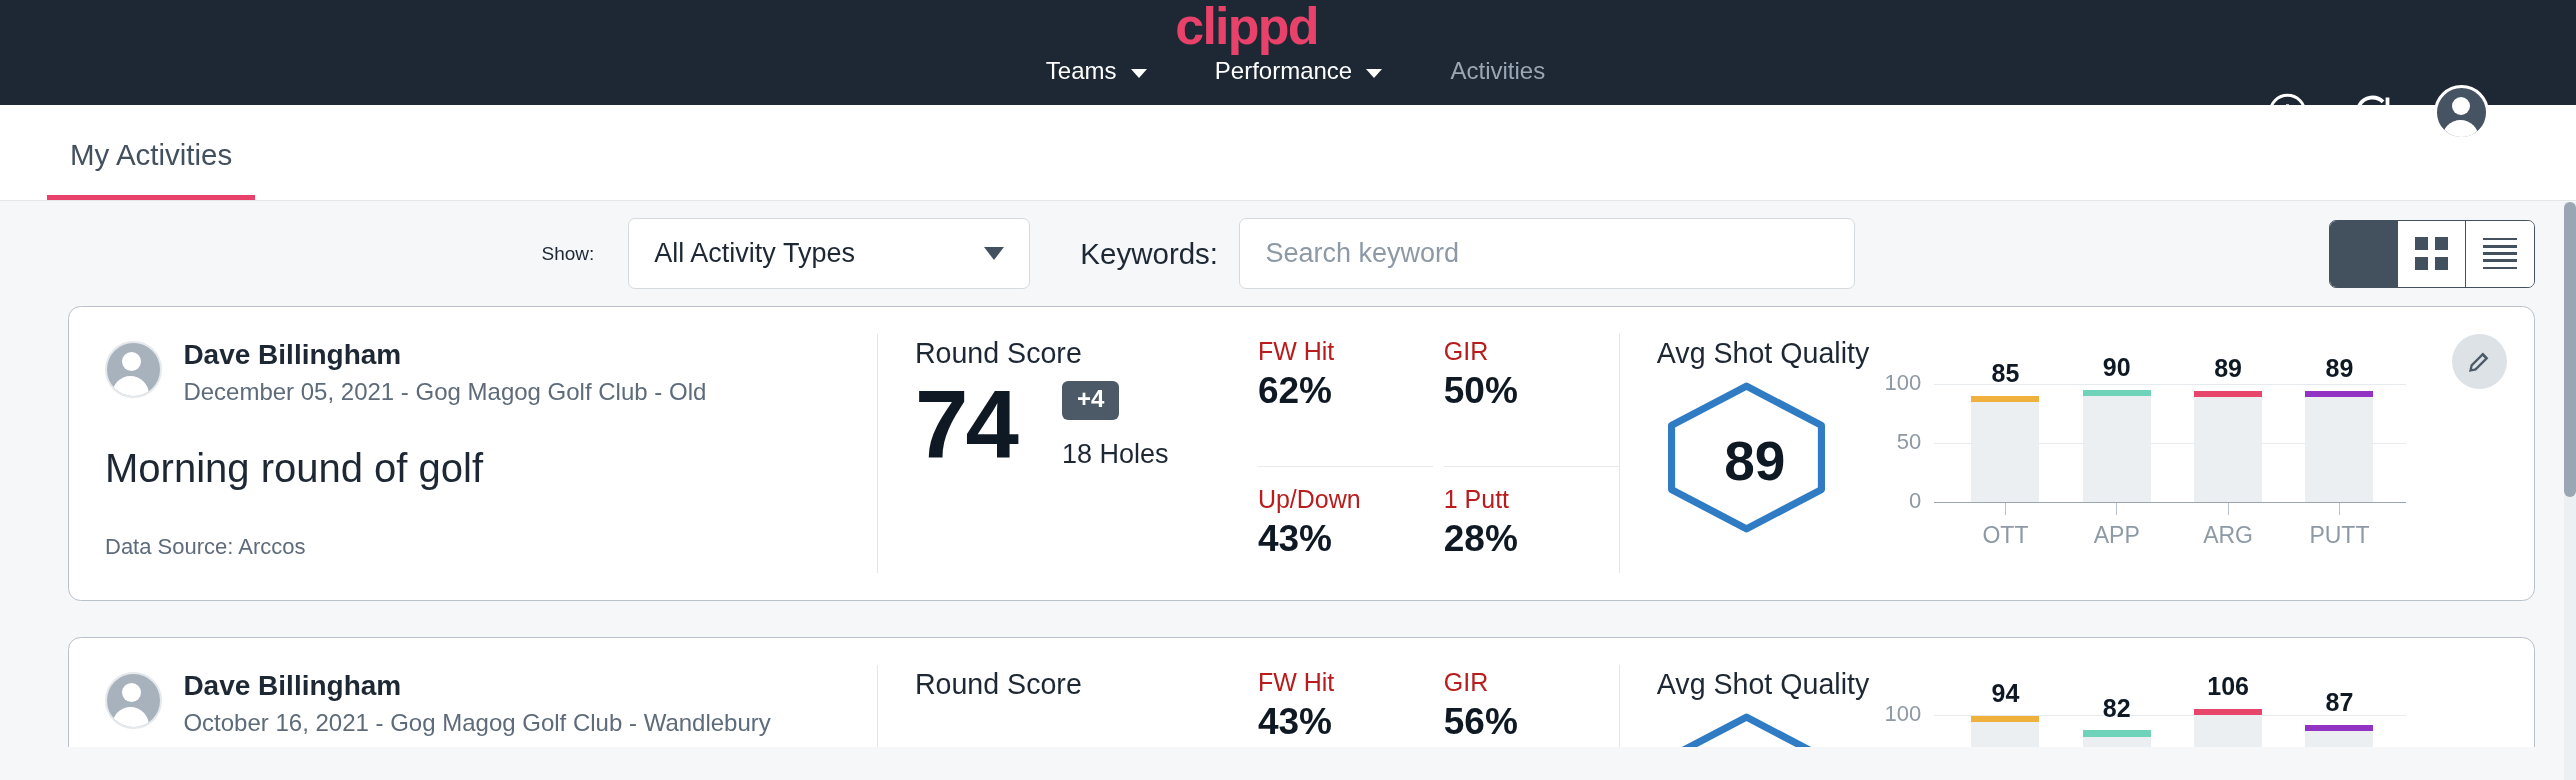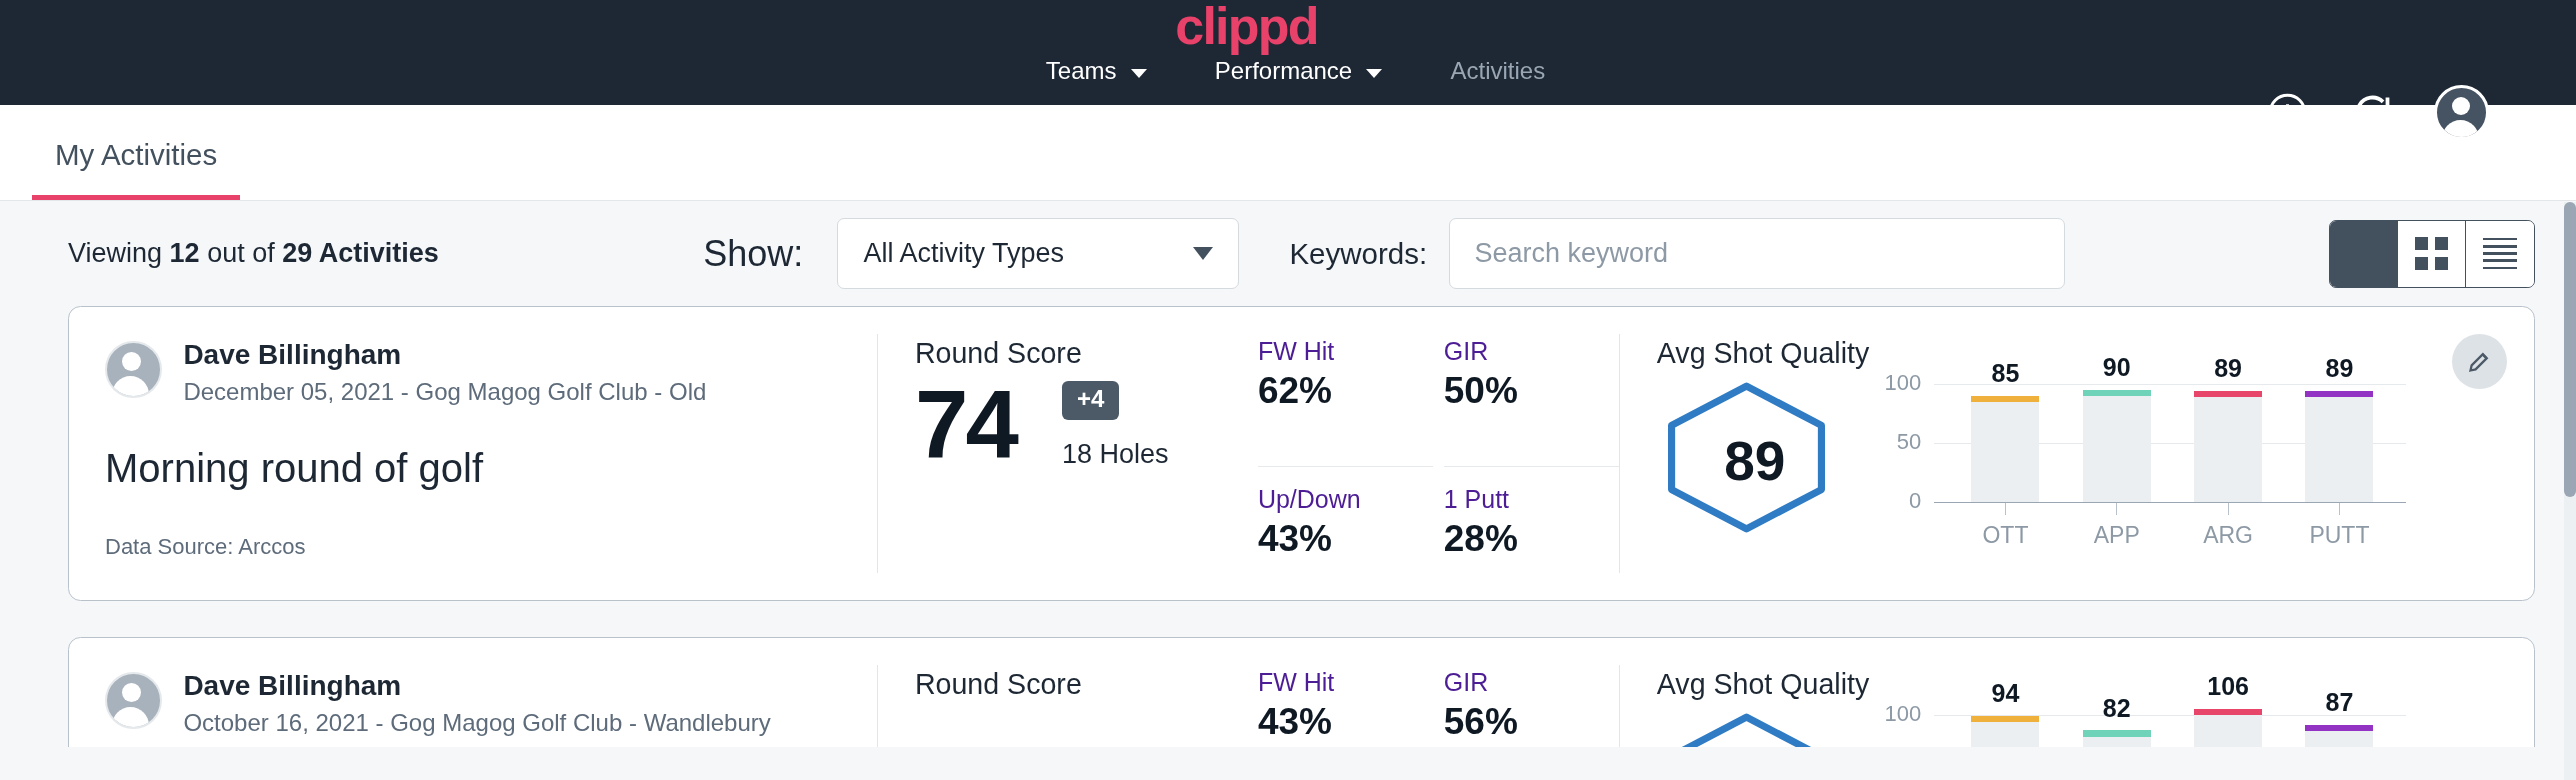--- a/index.html
+++ b/index.html
@@ -78,41 +78,41 @@
     border-left: 8px solid transparent;
     border-right: 8px solid transparent;
     border-top: 9.8px solid #ffffff;
   }
 
   
   .tabbar {
     height: 96px;
     background: #ffffff;
     display: flex; align-items: flex-end;
-    padding-left: 32px;
+    padding-left: 47px;
     border-bottom: 0.9px solid #e3e7ea;
   }
   .tab {
     font-size: 29.5px;
     color: #43505e;
     padding: 0 23px 23px 23px;
     border-bottom: 5.4px solid #e8416a;
     cursor: pointer;
   }
 
   
   .filterrow {
     height: 105px;
     display: flex; align-items: center;
     padding: 0 41px 0 68px;
     background: #f5f7f9;
   }
   .viewing { font-size: 27px; color: #1d2834; }
   .viewing b { font-weight: 700; }
-  .show-label { font-size: 36px; color: #1d2834; margin-right: 34px; }
+  .show-label { font-size: 19px; color: #1d2834; margin-right: 34px; }
   .select-box {
     width: 402px; height: 71px;
     background: #fff;
     border: 0.9px solid #d4dade;
     border-radius: 7.1px;
     display: flex; align-items: center;
     padding: 0 25px;
     font-size: 27px; color: #1d2834;
     cursor: pointer;
   }
@@ -235,21 +235,21 @@
   .col-stats {
     width: 384px;
     padding: 30px 0 0 23px;
     display: grid;
     grid-template-columns: 1fr 1fr;
     grid-template-rows: auto auto;
     column-gap: 10.7px;
   }
   .stat { padding-right: 34px; }
   .stat-top { border-bottom: 0.9px solid #e6eaed; padding-bottom: 14.3px; }
-  .stat-lab { font-size: 25px; color: #4c1d95; }
+  .stat-lab { font-size: 25px; color: #b91c1c; }
   .stat-val { font-size: 37px; font-weight: 700; color: #0f1924; margin-top: 3.6px; }
   .stat-bot { padding-top: 18px; }
 
   
   .col-quality { flex: 1; padding: 30px 0 0 37px; display: flex; flex-direction: column; }
   .quality-body { display: flex; align-items: flex-start; margin-top: 9px; }
   .hexwrap { width: 196px; position: relative; flex: none; }
   .hexnum {
     position: absolute; left: 0; right: 0; top: 50px;
     text-align: center;
@@ -350,26 +350,20 @@
       <i class="chev-sm"></i>
     </div>
   </div>
 </div>
 
 <div class="tabbar">
   <div class="tab">My Activities</div>
 </div>
 
 <div class="filterrow">
-  <div class="viewing">
-    <span>Viewing</span>
-    <b>12</b>
-    <span>out of</span>
-    <b>29 Activities</b>
-  </div>
 
   <div style="margin-left:auto;display:flex;align-items:center;">
     <span class="show-label">Show:</span>
     <div class="select-box">
       <span>All Activity Types</span>
       <i class="sel-chev"></i>
     </div>
 
     <span class="kw-label">Keywords:</span>
     <input class="kw-input" type="text" placeholder="Search keyword" style="">

